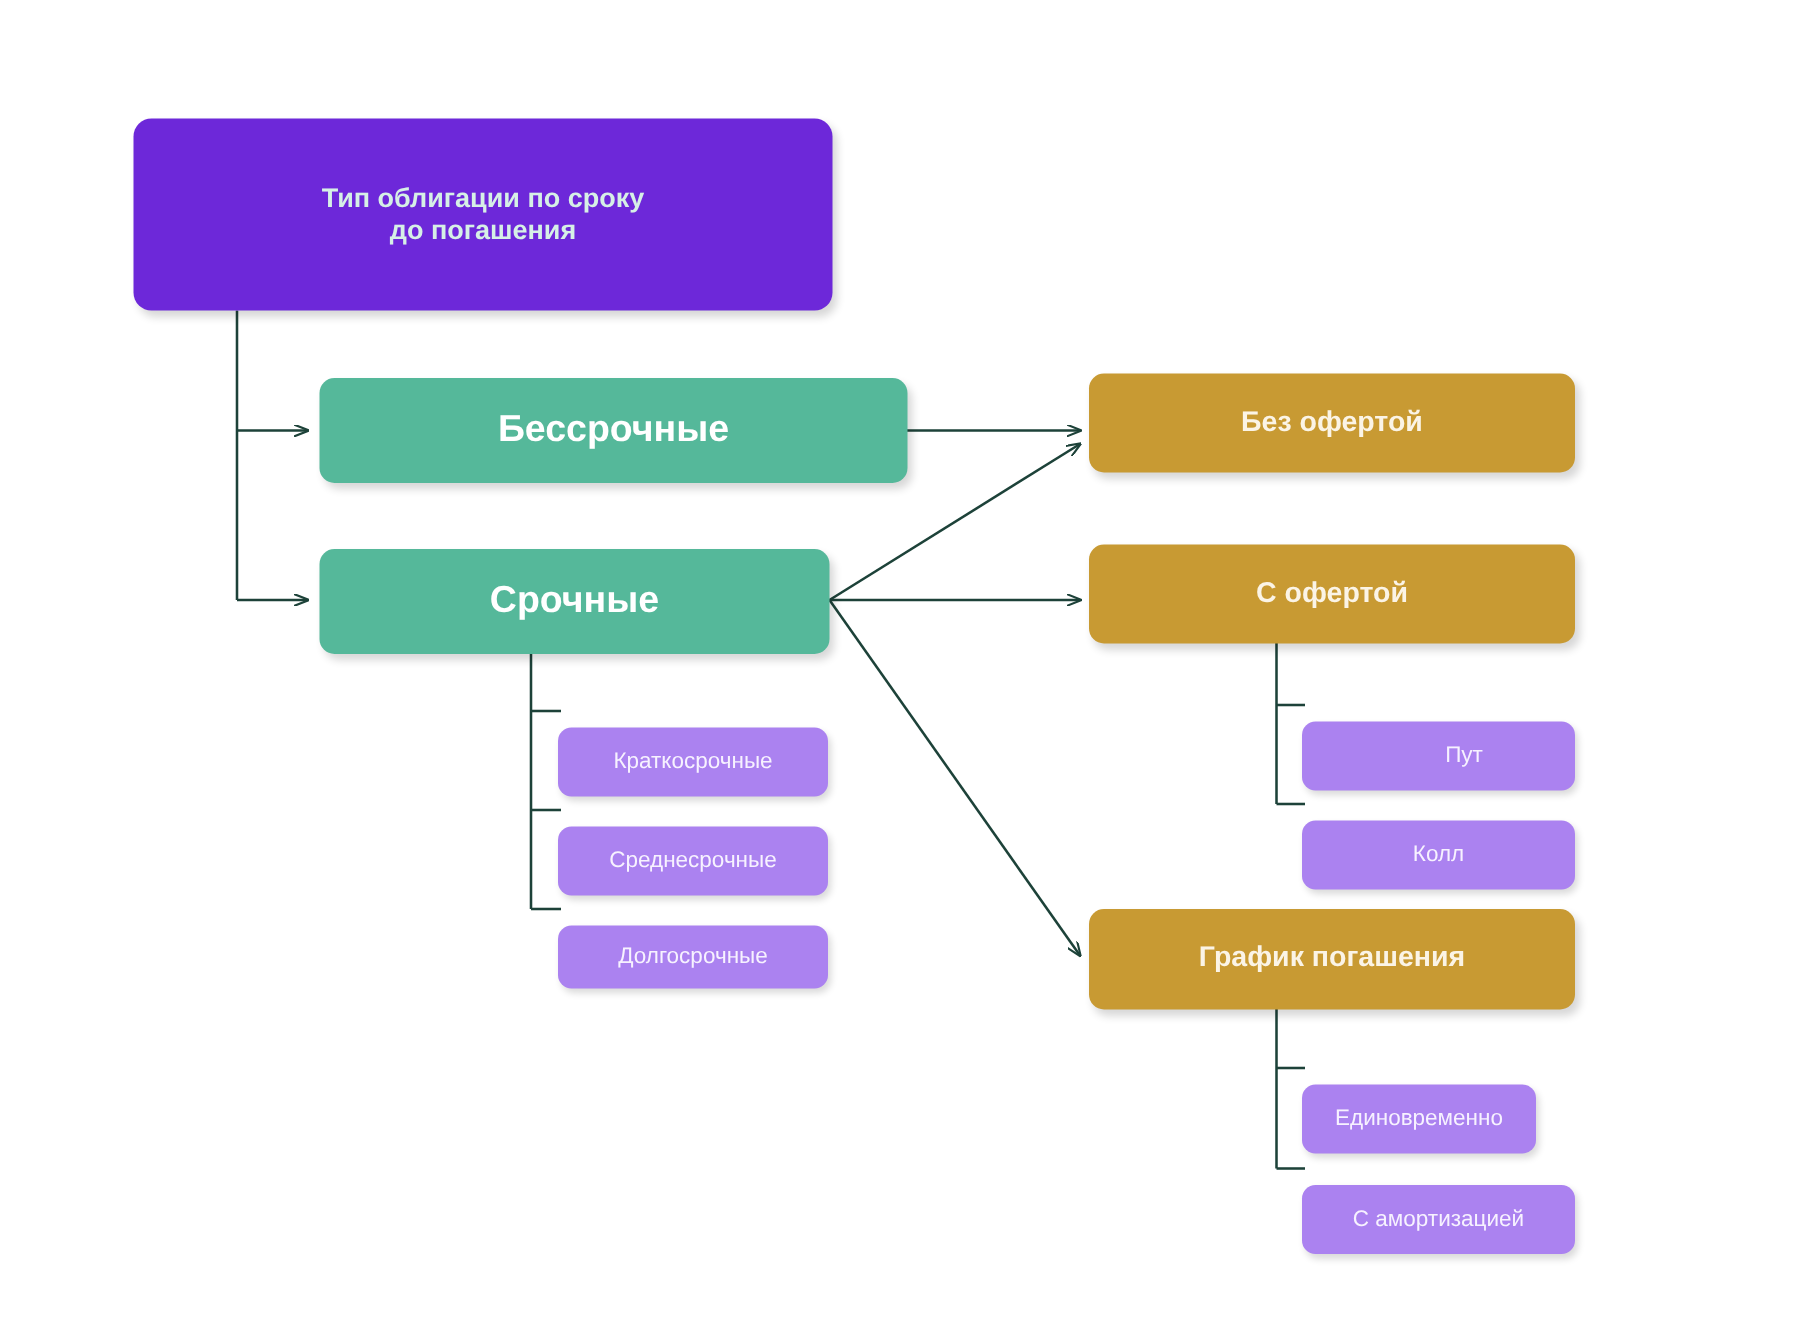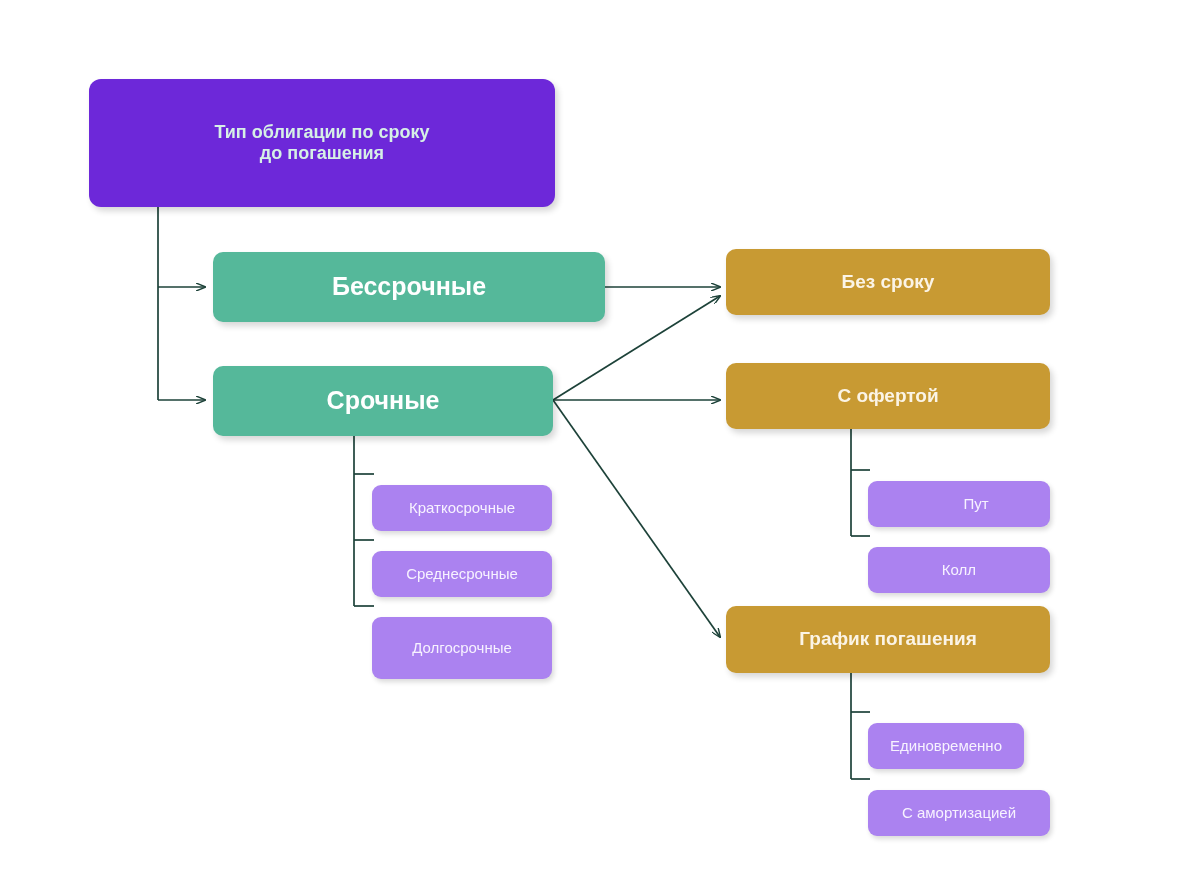--- a/index.html
+++ b/index.html
@@ -127,26 +127,26 @@
   </div>
 
   <div class="node purple" style="left:372px; top:451px; width:180px; height:46px;">
     <span class="node-label">Краткосрочные</span>
   </div>
 
   <div class="node purple" style="left:372px; top:517px; width:180px; height:46px;">
     <span class="node-label">Среднесрочные</span>
   </div>
 
-  <div class="node purple" style="left:372px; top:583px; width:180px; height:62px;">
+  <div class="node purple" style="left:372px; top:583px; width:180px; height:42px;">
     <span class="node-label">Долгосрочные</span>
   </div>
 
   <div class="node gold" style="left:726px; top:249px; width:324px; height:66px;">
-    <span class="node-label">Без сроку</span>
+    <span class="node-label">Без офертой</span>
   </div>
 
   <div class="node gold" style="left:726px; top:363px; width:324px; height:66px;">
     <span class="node-label">С офертой</span>
   </div>
 
   <div class="node purple" style="left:868px; top:447px; width:182px; height:46px;padding-left:44px;">
     <span class="node-label">Пут</span>
   </div>
 

